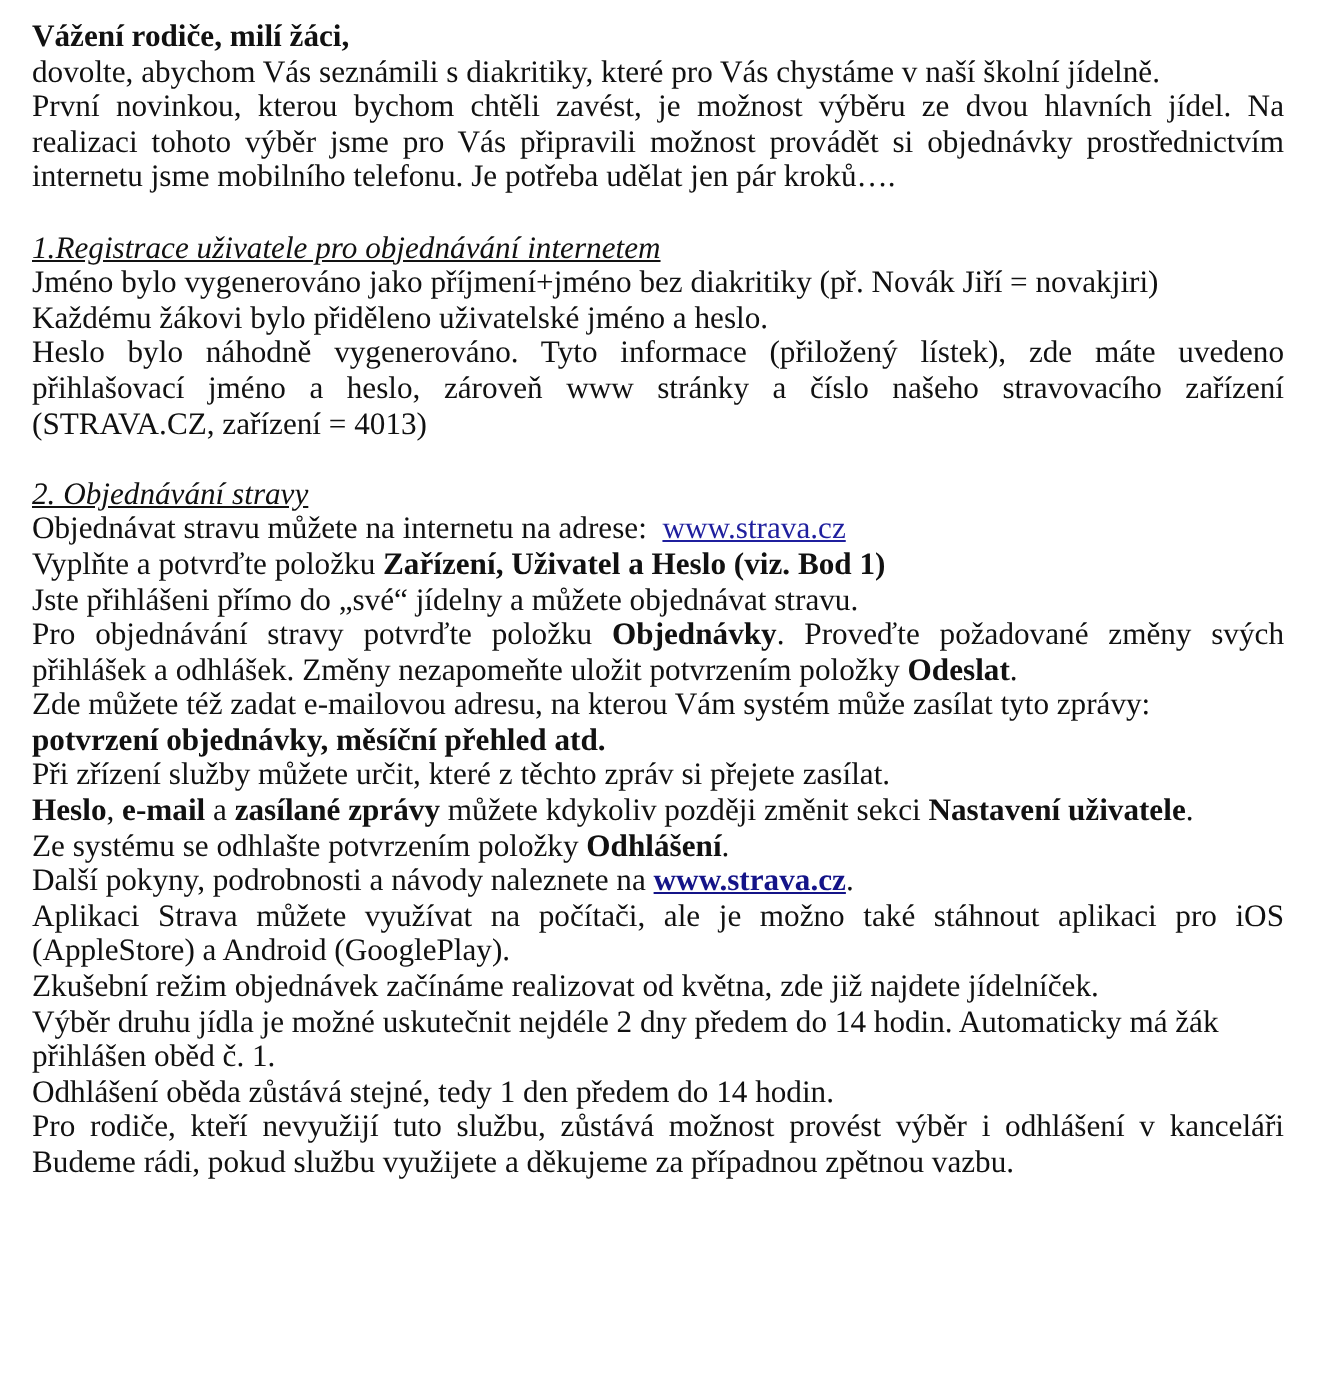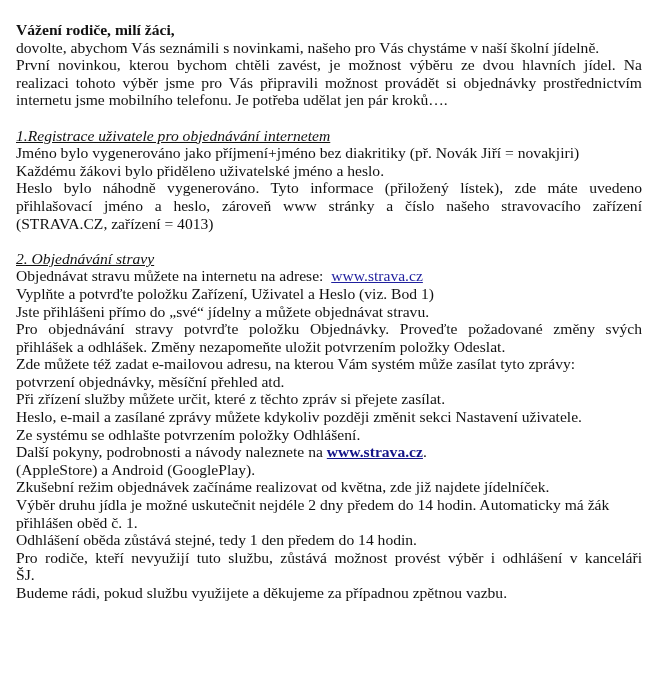--- a/index.html
+++ b/index.html
@@ -1,36 +1,36 @@
 <!DOCTYPE html>
 <html><head>
   <meta charset="utf-8">
   <style>
     html, body { margin: 0; padding: 0; background: #ffffff; }
     body {
       width: 660px; height: 700px; overflow: hidden;
       font-family: "Liberation Serif", serif;
       font-size: 15.6px; line-height: 17.6px; color: #111111;
     }
-    .page { position: relative; padding: 21px 18px 0 16px; }
+    .page { position: relative; padding: 10px 18px 0 16px; }
     .line { white-space: nowrap; display: block; }
     .just { text-align: justify; text-align-last: justify; white-space: normal; display: block; }
     .heading { font-weight: normal; font-style: italic; text-decoration: underline; display: inline-block; }
     .greeting { font-weight: bold; }
     .gap { height: 17.6px; }
-    b { font-weight: normal; }
+    b { font-weight: bold; }
     a.link { color: #1f1f9e; text-decoration: underline; text-align: center; }
     a.link.bold { font-weight: bold; color: #141488; }
   </style>
 </head>
 <body>
 
 <div class="page">
   <span class="line greeting">Vážení rodiče, milí žáci,</span>
-  <span class="line">dovolte, abychom Vás seznámili s novinkami, našeho pro Vás chystáme v naší školní jídelně.</span>
+  <span class="line">dovolte, abychom Vás seznámili s diakritiky, které pro Vás chystáme v naší školní jídelně.</span>
   <span class="just">První novinkou, kterou bychom chtěli zavést, je možnost výběru ze dvou hlavních jídel. Na</span>
   <span class="just">realizaci tohoto výběr jsme pro Vás připravili  možnost provádět si objednávky  prostřednictvím</span>
   <span class="line">internetu jsme mobilního telefonu. Je potřeba udělat jen pár kroků….</span>
 
   <div class="gap"></div>
 
   <span class="heading">1.Registrace uživatele pro objednávání internetem</span>
   <span class="line">Jméno bylo vygenerováno jako příjmení+jméno bez diakritiky (př. Novák Jiří = novakjiri)</span>
   <span class="line">Každému žákovi bylo přiděleno uživatelské jméno a heslo.</span>
   <span class="just">Heslo bylo náhodně vygenerováno. Tyto informace (přiložený lístek), zde máte uvedeno</span>
@@ -54,21 +54,21 @@
     <span style="white-space:pre">přihlášek a odhlášek. Změny nezapomeňte uložit potvrzením položky </span><b>Odeslat</b><span>.</span>
   </span>
   <span class="line">Zde můžete též zadat e-mailovou adresu, na kterou Vám systém může zasílat tyto zprávy:</span>
   <span class="line">
     <b>potvrzení objednávky, měsíční přehled atd.</b>
   </span>
   <span class="line">Při zřízení služby můžete určit, které z těchto zpráv si přejete zasílat.</span>
   <span class="line" style="white-space:pre"><b>Heslo</b><span>, </span><b>e-mail</b><span> a </span><b>zasílané zprávy</b><span> můžete kdykoliv později změnit sekci </span><b>Nastavení uživatele</b><span>.</span></span>
   <span class="line" style="white-space:pre"><span>Ze systému se odhlašte potvrzením položky </span><b>Odhlášení</b><span>.</span></span>
   <span class="line" style="white-space:pre"><span>Další pokyny, podrobnosti a návody naleznete na </span><a class="link bold" href="#">www.strava.cz</a><span>.</span></span>
+  <span class="just">Aplikaci Strava můžete využívat na počítači, ale  je možno také stáhnout aplikaci pro iOS</span>
   <span class="line">(AppleStore) a Android (GooglePlay).</span>
   <span class="line">Zkušební režim objednávek začínáme realizovat od května, zde již najdete jídelníček.</span>
   <span class="line">Výběr druhu jídla je možné uskutečnit nejdéle 2 dny předem do 14 hodin.  Automaticky má žák</span>
   <span class="line">přihlášen oběd č. 1.</span>
   <span class="line">Odhlášení oběda  zůstává stejné, tedy 1 den předem do 14 hodin.</span>
   <span class="just">Pro rodiče, kteří nevyužijí tuto službu, zůstává možnost provést výběr i odhlášení v kanceláři</span>
-  <span class="line">ŠJ.</span>
   <span class="line">Budeme rádi, pokud  službu využijete a děkujeme za případnou zpětnou vazbu.</span>
 </div>
 
 </body></html>

